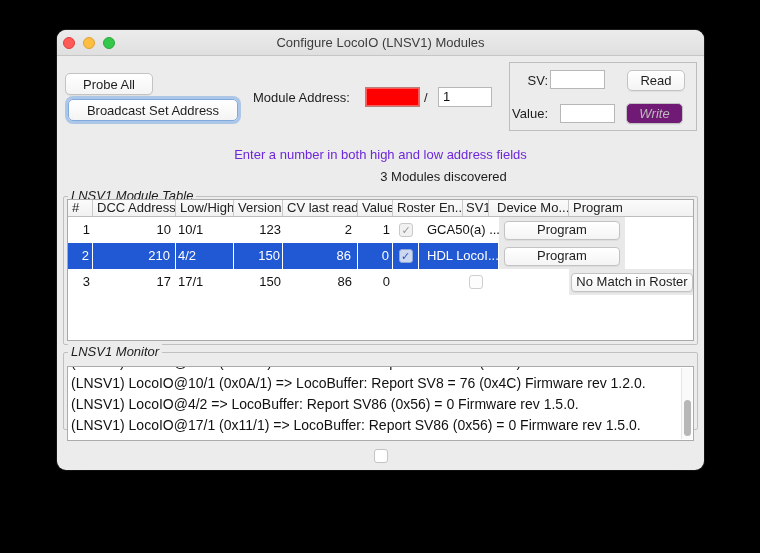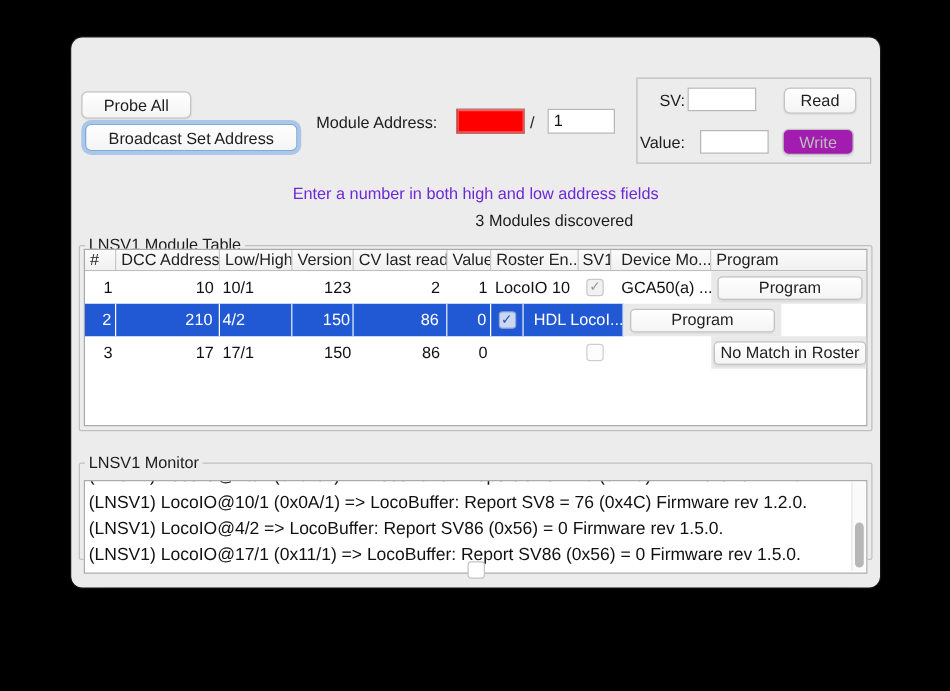--- a/index.html
+++ b/index.html
@@ -11,21 +11,21 @@
   .titlebar{position:relative;height:26px;background:linear-gradient(#ececec,#dfdfdf);border-bottom:1px solid #c6c6c6;}
   .title{font-size:13px;color:#3c3c3c;text-align:center;line-height:26px;}
   .lights{position:absolute;left:6px;top:7px;display:flex;gap:8px;}
   .light{width:12px;height:12px;border-radius:50%;}
   .light.red{background:#fc5b57;border:1px solid #dd403c;}
   .light.yellow{background:#fdbe41;border:1px solid #dda135;}
   .light.green{background:#34c84a;border:1px solid #2aa73c;}
   
   .btn{position:absolute;display:flex;align-items:center;justify-content:center;font-size:13px;color:#1e1e1e;
     background:linear-gradient(#ffffff,#f4f4f4);border:1px solid #c3c3c3;border-radius:5px;box-shadow:0 1px 1px rgba(0,0,0,.06);}
-  .btn.disabled{color:#bcbcbc;background:#a21caf;}
+  .btn.disabled{color:#bcbcbc;background:#701a75;font-style:italic;}
   .field{position:absolute;background:#fff;border:1px solid #b7b7b7;font-size:13px;color:#111;padding:1px 4px;line-height:16px;}
   .lbl{position:absolute;font-size:13px;color:#1c1c1c;white-space:nowrap;}
   
   .probe{left:8px;top:43px;width:88px;height:22px;}
   .broadcast{left:11px;top:69px;width:170px;height:22px;border-color:#7faade;
     box-shadow:0 0 0 3px rgba(120,167,228,.55);}
   .ma-label{left:196px;top:60px;}
   .ma-red{left:308px;top:57px;width:55px;height:20px;background:#fe0000;border:1px solid #b5807a;
     box-shadow:inset 0 0 0 1px rgba(255,255,255,.35);}
   .ma-slash{left:367px;top:60px;}
@@ -34,23 +34,23 @@
   .sv-label{left:8px;top:10px;width:30px;text-align:right;}
   .sv-field{left:40px;top:7px;width:55px;height:19px;}
   .read-btn{left:117px;top:7px;width:58px;height:21px;}
   .value-label{left:0px;top:43px;width:38px;text-align:right;}
   .value-field{left:50px;top:41px;width:55px;height:19px;}
   .write-btn{left:116px;top:40px;width:57px;height:21px;}
   .status1{position:absolute;left:0;top:117px;width:647px;text-align:center;font-size:13px;color:#6d28d9;}
   .status2{position:absolute;left:0;top:139px;width:647px;text-align:center;font-size:13px;color:#1c1c1c;padding-left:126px;}
   
   .group{position:absolute;border:1px solid #c0c0c0;border-radius:2px;}
-  .group-title{position:absolute;top:-9px;left:4px;background:#ececec;padding:0 3px;font-size:13px;color:#1c1c1c;white-space:nowrap;}
+  .group-title{position:absolute;top:-9px;left:4px;background:#ececec;padding:0 3px;font-size:13px;color:#1c1c1c;white-space:nowrap;font-style:italic;}
   .table-group{left:6px;top:166px;width:635px;height:149px;}
-  .monitor-group{left:6px;top:340px;width:635px;height:78px;}
+  .monitor-group{left:6px;top:322px;width:635px;height:78px;}
   
   .table{position:absolute;left:3px;top:2px;width:627px;height:142px;background:#fff;border:1px solid #a9a9a9;overflow:hidden;}
   .thead{display:flex;height:17px;background:linear-gradient(#fbfbfb,#f1f1f1);border-bottom:1px solid #bdbdbd;}
   .th{font-size:13px;color:#222;padding:0 0 0 4px;line-height:16px;border-right:1px solid #c9c9c9;overflow:hidden;white-space:nowrap;flex:none;}
   .th:last-child{border-right:none;}
   .trow{display:flex;height:26px;background:#fff;}
   .td{font-size:13px;color:#111;line-height:26px;overflow:hidden;white-space:nowrap;flex:none;}
   .td.r{text-align:right;}
   .td.c{text-align:center;display:flex;align-items:center;justify-content:center;}
   .trow.selected .td{background:#2158d3;color:#fff;border-right:1px solid #fff;}
@@ -70,20 +70,28 @@
   
   .footer{position:absolute;left:0;top:419px;width:647px;display:flex;justify-content:center;align-items:center;gap:26px;font-size:13px;color:#1c1c1c;flex-direction:column;}
   .footer .gap{width:7px;}
   .fcb{width:14px;height:14px;border-radius:3px;background:#fff;border:1px solid #c4c4c4;}
 </style>
 </head>
 <body>
 
 <div class="window">
 
+  <div class="titlebar">
+    <div class="lights">
+      <div class="light red"></div>
+      <div class="light yellow"></div>
+      <div class="light green"></div>
+    </div>
+    <div class="title">Configure LocoIO (LNSV1) Modules</div>
+  </div>
 
   <div class="btn probe">Probe All</div>
   <div class="btn broadcast">Broadcast Set Address</div>
 
   <div class="lbl ma-label">Module Address:</div>
   <div class="field ma-red"></div>
   <div class="lbl ma-slash">/</div>
   <div class="field ma-sub">1</div>
 
   <div class="sv-panel">
@@ -114,21 +122,20 @@
         <div class="th" style="width:126px">Program</div>
       </div>
 
       <div class="trow">
         <div class="td r" style="width:25px;padding-right:3px">1</div>
         <div class="td r" style="width:83px;padding-right:5px">10</div>
         <div class="td" style="width:58px;padding-left:2px">10/1</div>
         <div class="td r" style="width:49px;padding-right:2px">123</div>
         <div class="td r" style="width:75px;padding-right:6px">2</div>
         <div class="td r" style="width:35px;padding-right:3px">1</div>
-        <div class="td" style="width:70px;padding-left:3px">LocoIO 10</div>
         <div class="td c" style="width:26px">
           <div class="cb gray">
               <span>✓</span>
             </div>
         </div>
         <div class="td" style="width:80px;padding-left:8px">GCA50(a) ...</div>
         <div class="td prog" style="width:126px">
           <div class="btn cell-btn">Program</div>
         </div>
       </div>

